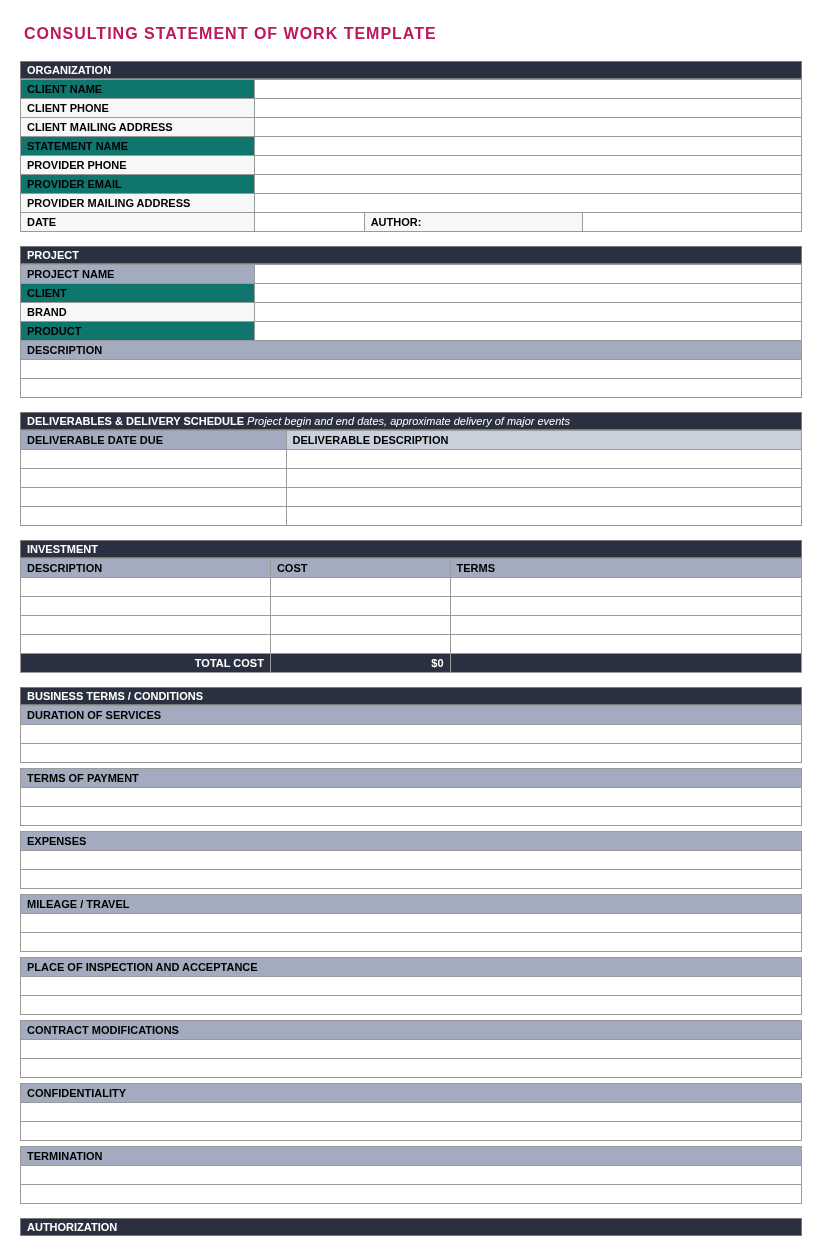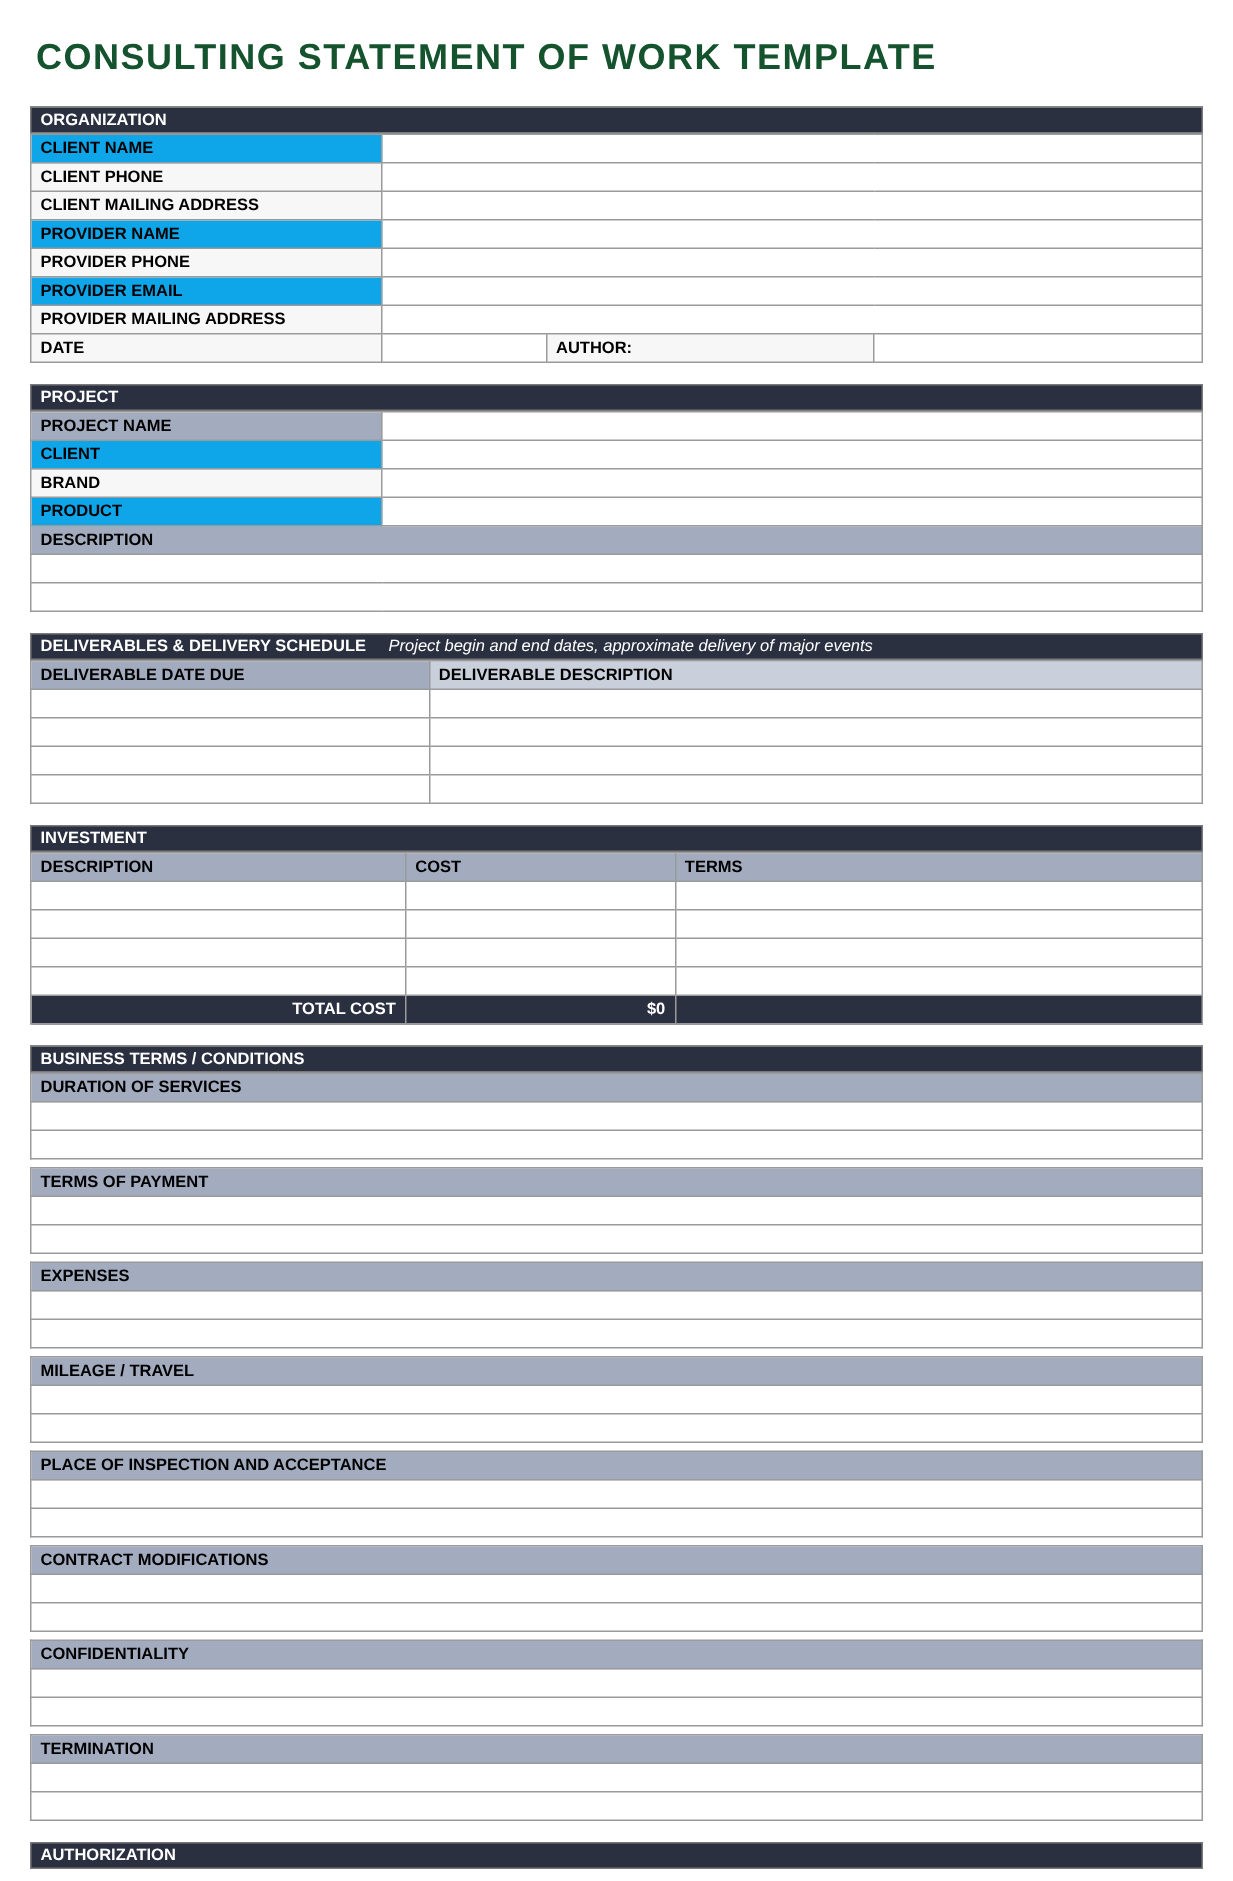--- a/index.html
+++ b/index.html
@@ -5,57 +5,57 @@
   * { box-sizing: border-box; }
   body {
     margin: 0;
     padding: 20px;
     font-family: Arial, Helvetica, sans-serif;
     background: #ffffff;
     color: #000;
     width: 822px;
   }
   .page-title {
-    font-size: 24px;
+    font-size: 16px;
     font-weight: bold;
     letter-spacing: 1px;
-    color: #14532d;
+    color: #be185d;
     margin: 5px 0 18px 4px;
   }
   .section { margin-bottom: 14px; }
   .hdr-dark {
     background: #2a3040;
     color: #fff;
     font-weight: bold;
     font-size: 11px;
     padding: 2px 6px;
     border: 1px solid #7a7a7a;
   }
   .hdr-dark .subtitle {
     font-style: italic;
     font-weight: normal;
-    margin-left: 12px;
+    margin-left: 0;
     text-align: right;
   }
   table {
     width: 100%;
     border-collapse: collapse;
     table-layout: fixed;
   }
   td, th {
     border: 1px solid #9a9a9a;
     padding: 3px 6px;
     font-size: 11px;
     height: 18px;
     vertical-align: middle;
     text-align: left;
     font-weight: normal;
   }
   .label { font-weight: bold; background: #f7f7f7; }
-  .label.alt { background: #0ea5e9; }
+  .label.alt { background: #0f766e; }
   .value { background: #fff; }
   .cell-blue { background: #a3abbf; }
   .cell-bluelight { background: #c9d0db; }
   .row-blue td, .row-blue th { background: #a3abbf; }
   .bold { font-weight: bold; }
   .right { text-align: right; }
   .total-row td { background: #2a3040; color: #fff; font-weight: bold; margin-top: 23px; }
   .col-small { width: 30%; }
 </style>
 </head>
@@ -79,21 +79,21 @@
         </tr>
         <tr>
           <td class="label">CLIENT  PHONE</td>
           <td class="value" colspan="3">&nbsp;</td>
         </tr>
         <tr>
           <td class="label">CLIENT MAILING ADDRESS</td>
           <td class="value" colspan="3">&nbsp;</td>
         </tr>
         <tr>
-          <td class="label alt">PROVIDER NAME</td>
+          <td class="label alt">STATEMENT NAME</td>
           <td class="value" colspan="3">&nbsp;</td>
         </tr>
         <tr>
           <td class="label">PROVIDER PHONE</td>
           <td class="value" colspan="3">&nbsp;</td>
         </tr>
         <tr>
           <td class="label alt">PROVIDER EMAIL</td>
           <td class="value" colspan="3">&nbsp;</td>
         </tr>

